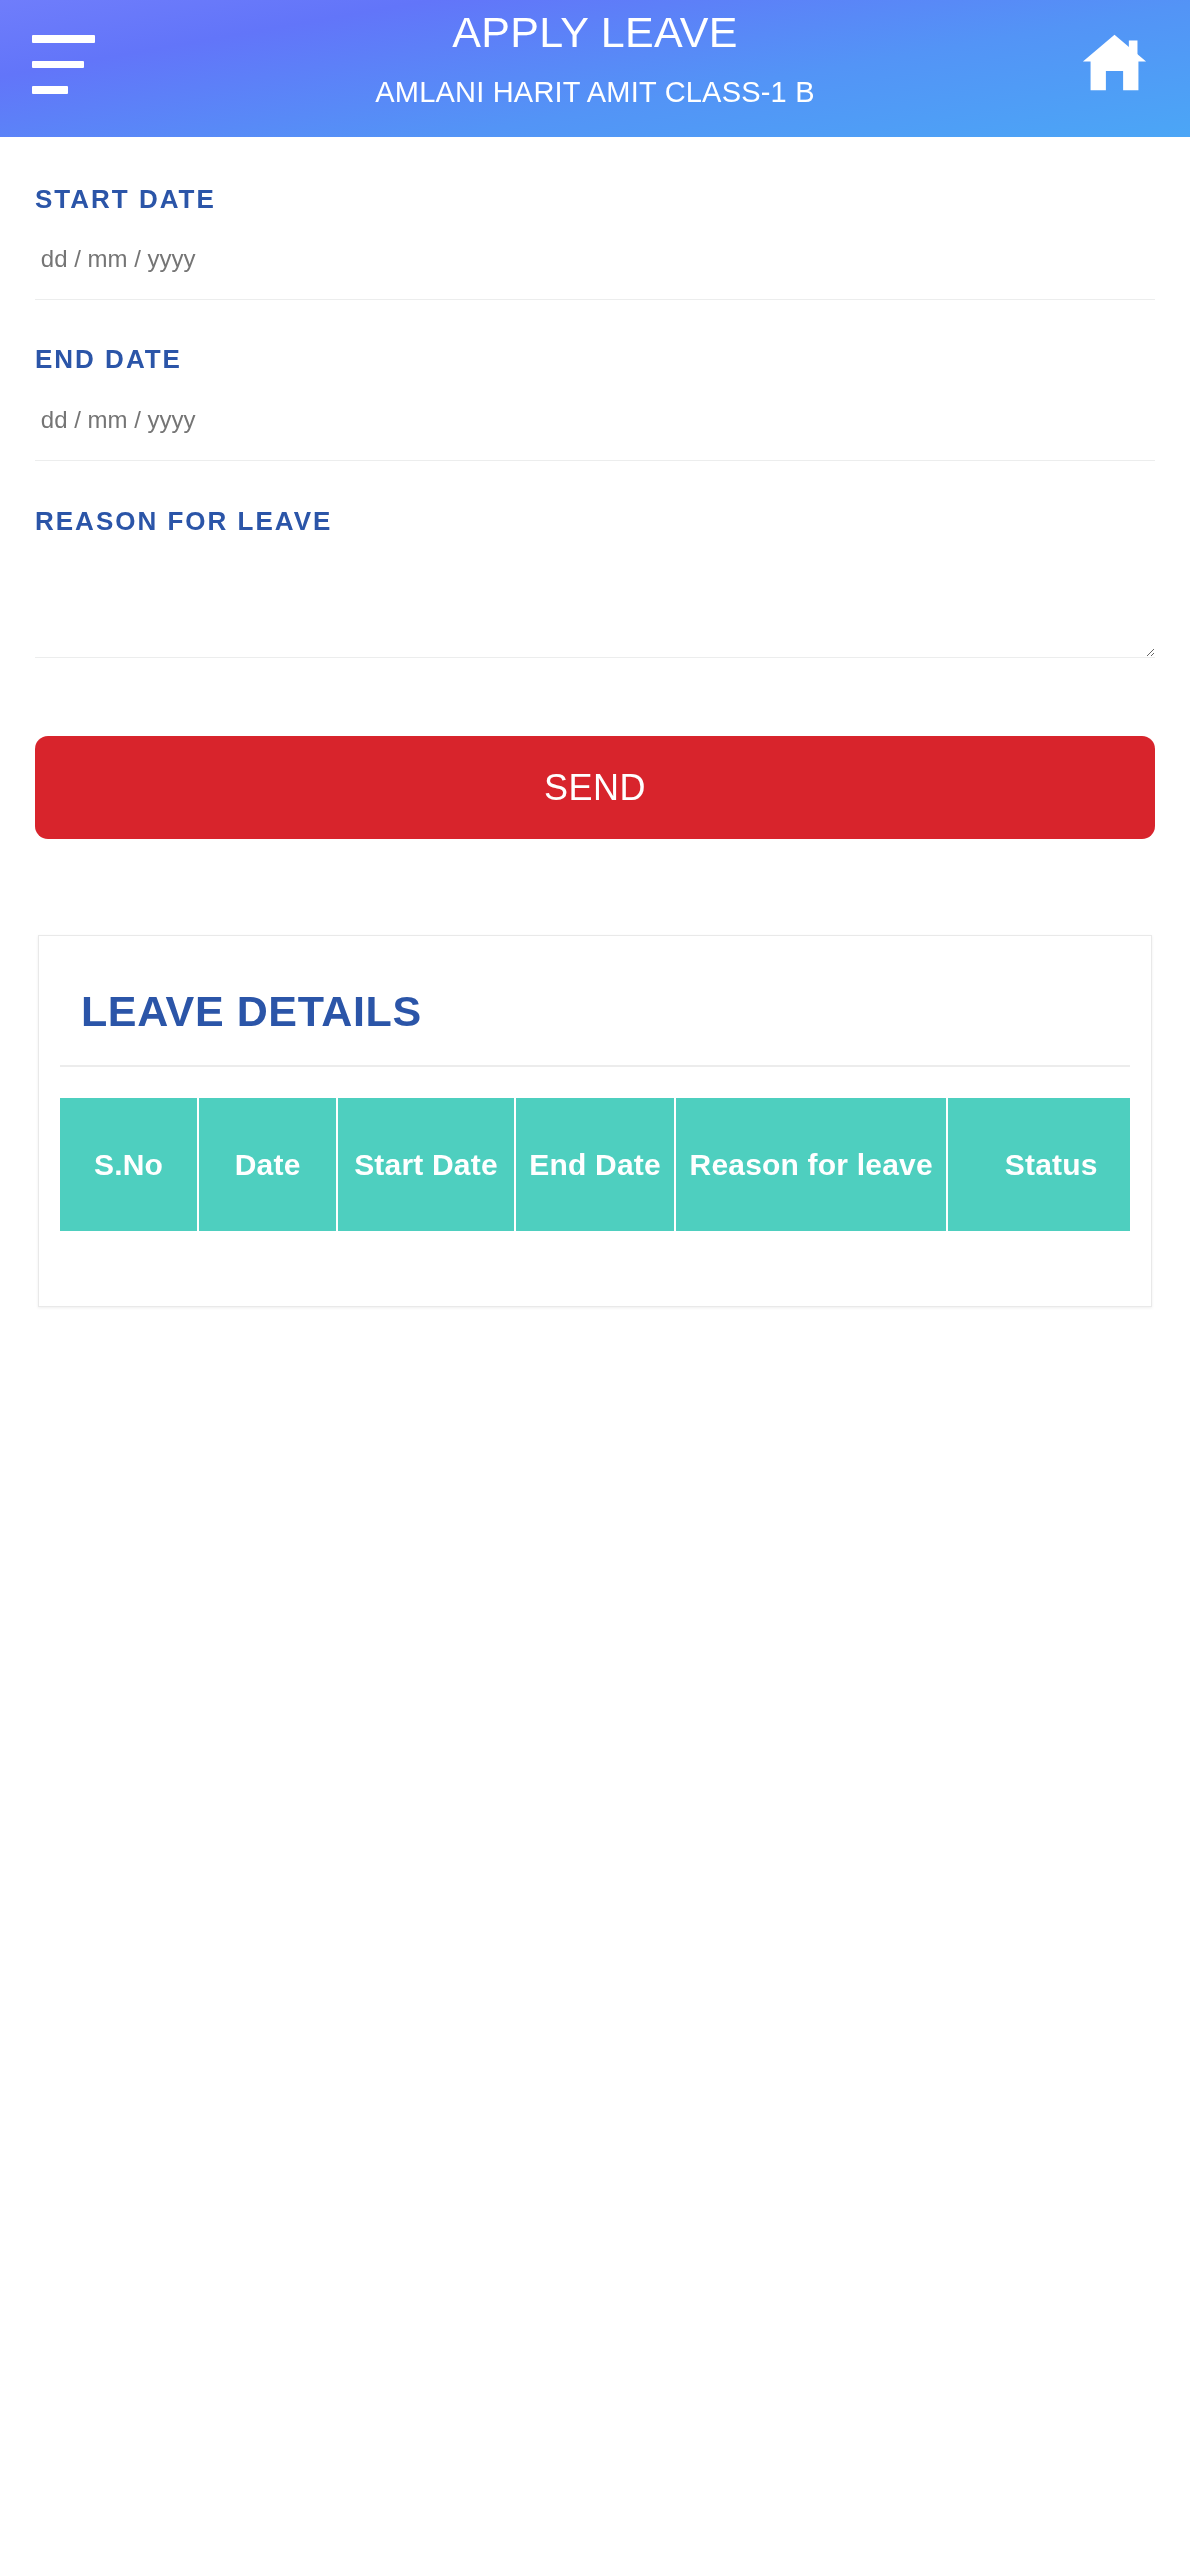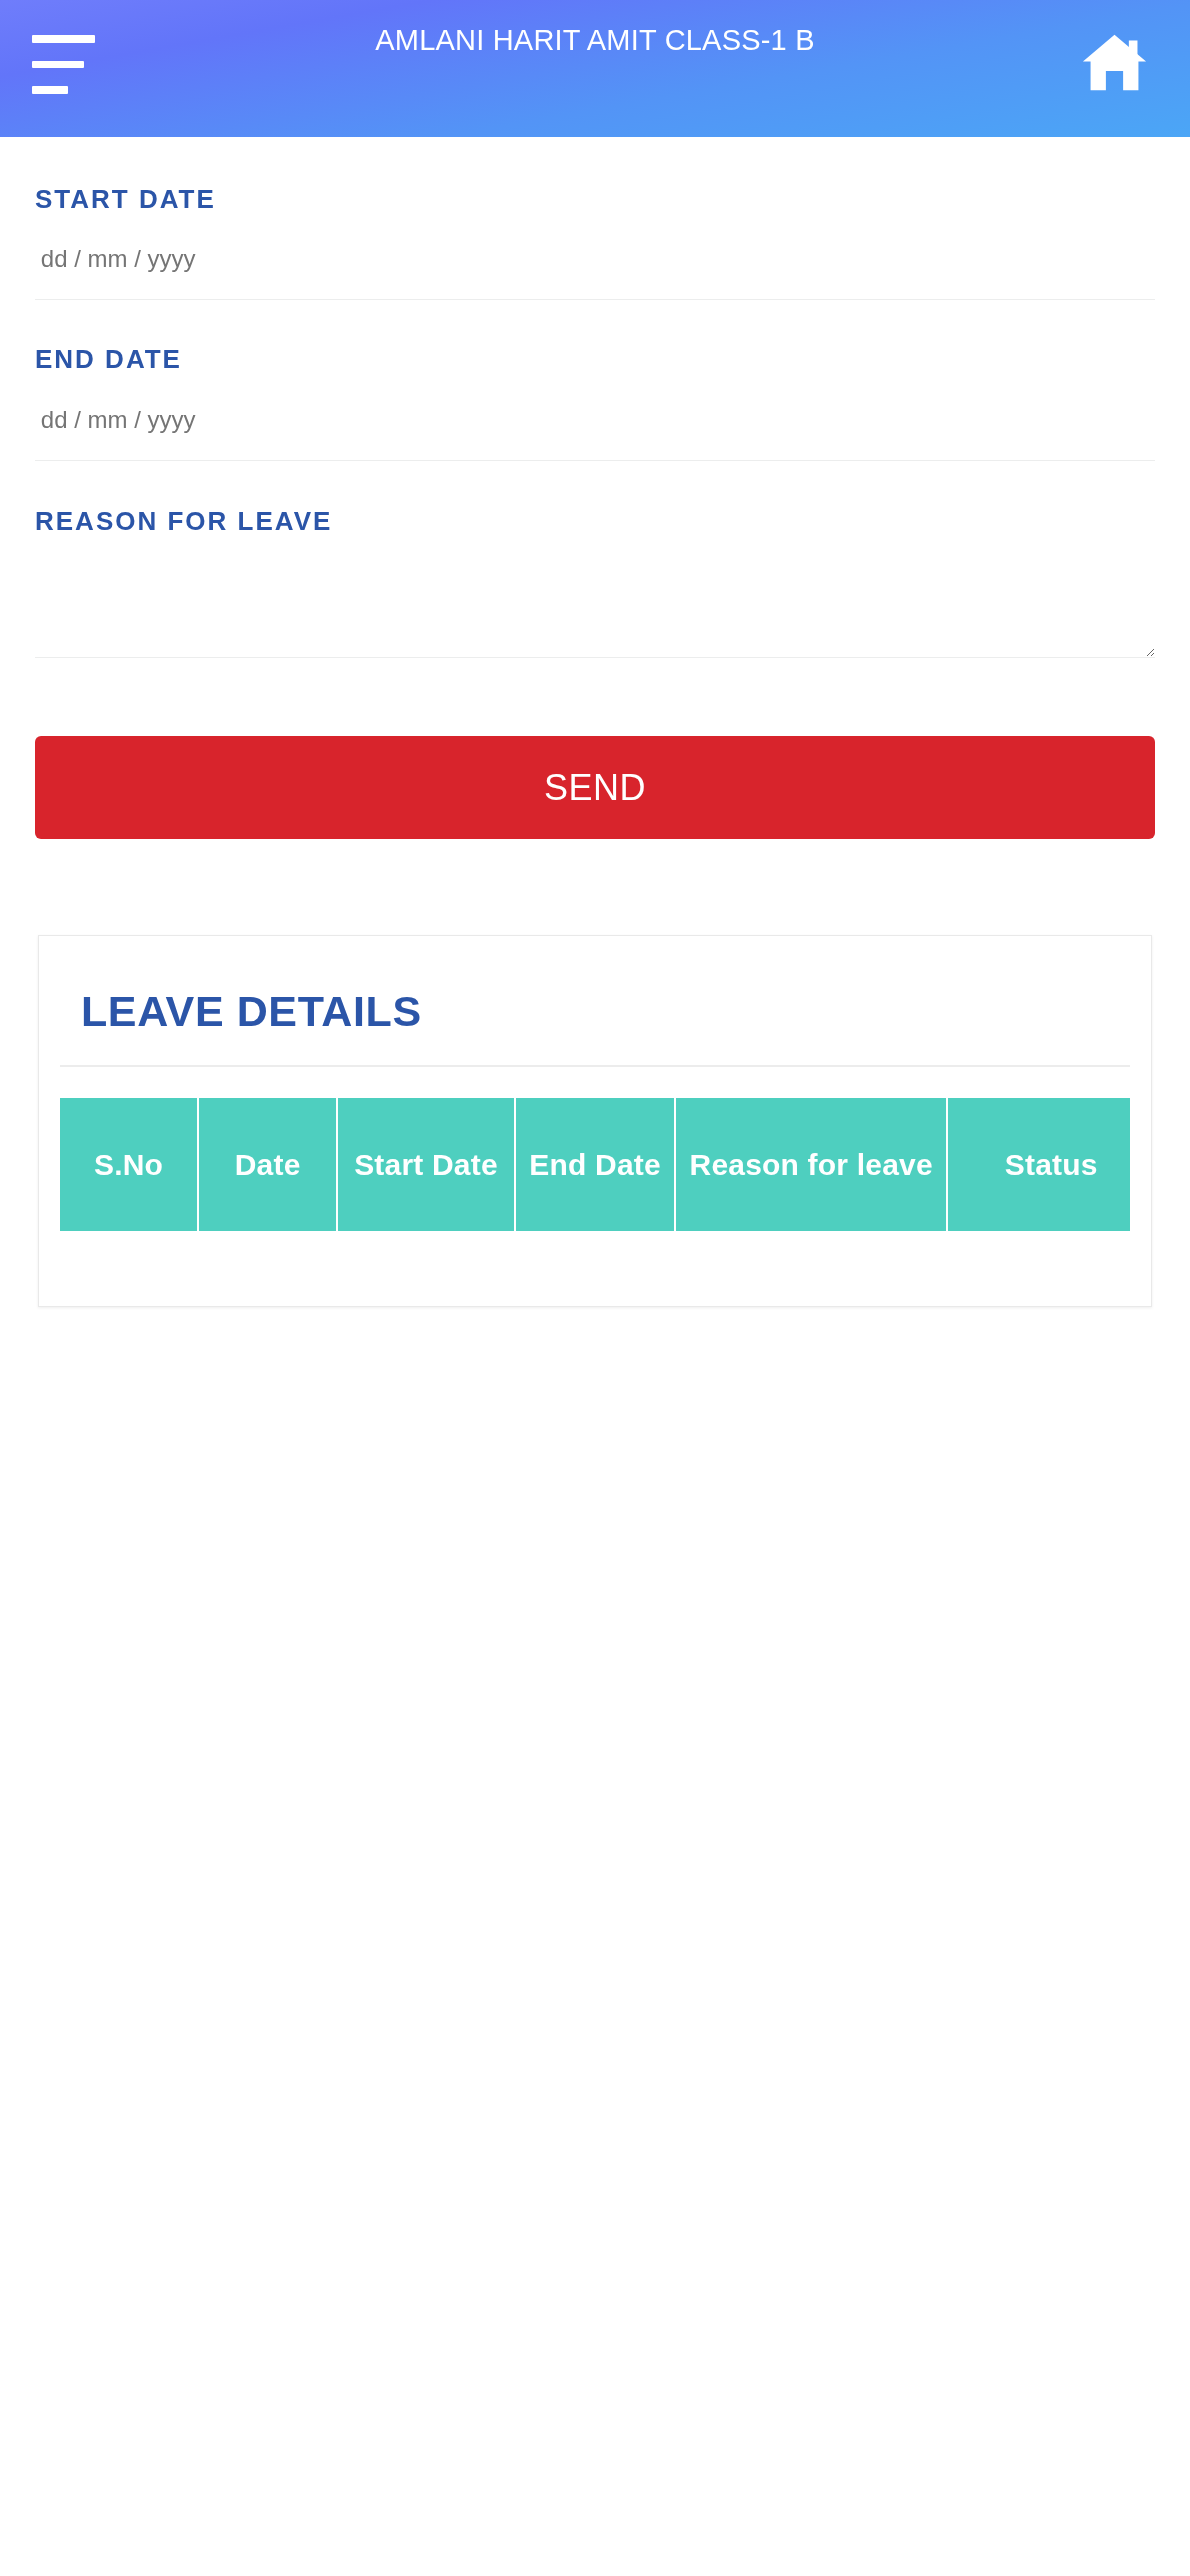--- a/index.html
+++ b/index.html
@@ -140,21 +140,21 @@
     height: 103px;
     background: #D8242C;
     color: #ffffff;
     border: none;
     outline: none;
     font-family: "Liberation Sans", sans-serif;
     font-size: 36px;
     font-weight: 400;
     letter-spacing: 0.5px;
     cursor: pointer;
-    border-radius: 6px;
+    border-radius: 13px;
   }
 
   
   .card-wrap { padding: 96px 38px 0 38px; }
   .card {
     background: #ffffff;
     border: 1px solid #e9e9e9;
     box-shadow: 0 1px 2.9px rgba(0,0,0,0.07);
     padding: 0 21px 35px 21px;
   }
@@ -212,20 +212,21 @@
 
   <div class="appbar">
 
     <div class="hamburger">
       <div class="bar b1"></div>
       <div class="bar b2"></div>
       <div class="bar b3"></div>
     </div>
 
     <div class="titles">
+      <div class="app-title">APPLY LEAVE</div>
       <div class="app-subtitle">AMLANI HARIT AMIT CLASS-1 B</div>
     </div>
 
     <div class="home-btn">
       <svg viewBox="0 0 74 70" xmlns="http://www.w3.org/2000/svg" aria-hidden="true">
         <path d="M37 6 L4 34 L12 34 L12 64 L28 64 L28 44 L46 44 L46 64 L62 64 L62 34 L70 34 Z" fill="#ffffff"></path>
         <rect x="52" y="12" width="9" height="18" fill="#ffffff"></rect>
       </svg>
     </div>
   </div>

